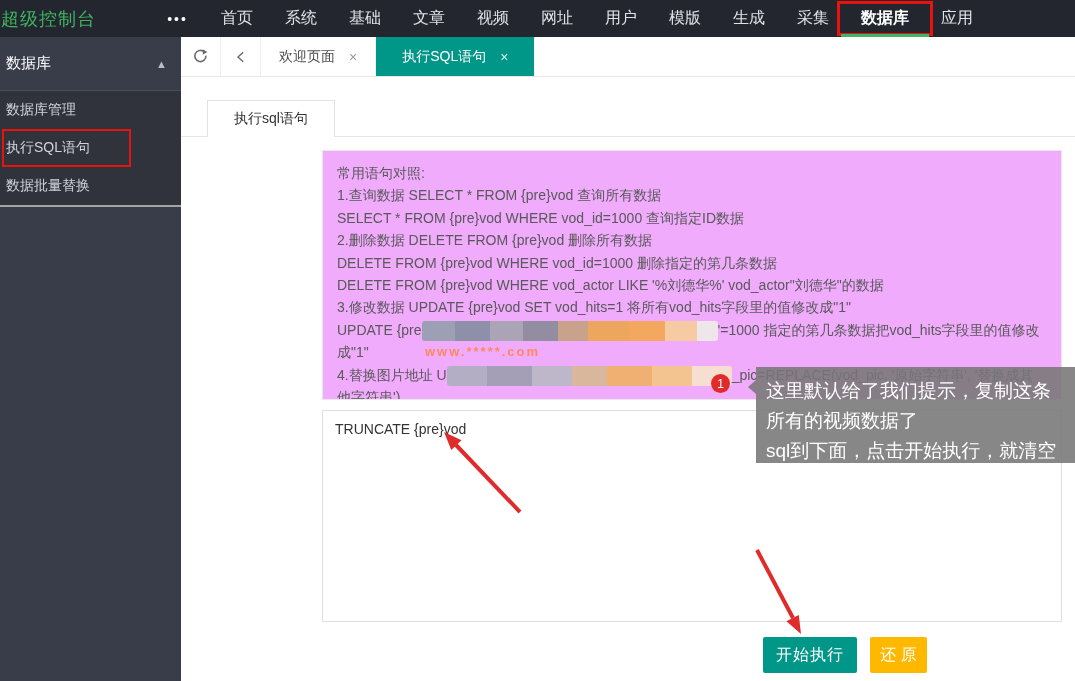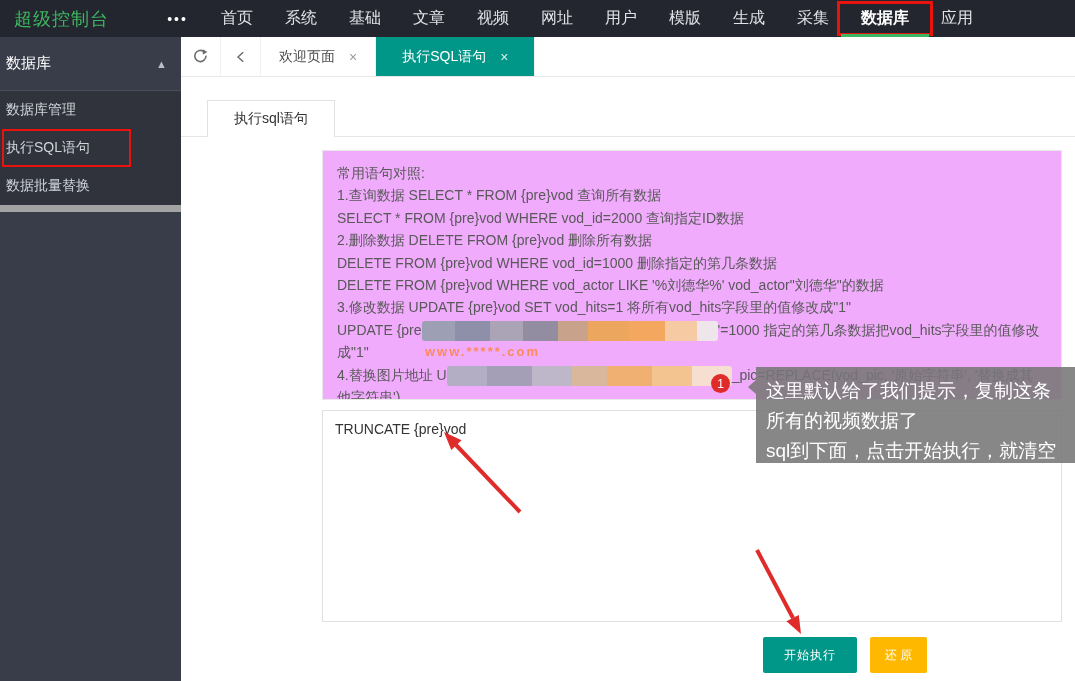--- a/index.html
+++ b/index.html
@@ -3,39 +3,39 @@
 <meta charset="utf-8">
 <style>
   * { margin:0; padding:0; box-sizing:border-box; }
   body { font-family:"Liberation Sans", sans-serif; background:#fff; }
   #app { position:relative; width:1075px; height:681px; overflow:hidden; background:#fff; }
 
   
   .navbar { position:absolute; left:0; top:0; width:1075px; height:37px;
             background:#23262e; display:flex; align-items:stretch; z-index:20; }
   .nav-left { width:150px; display:flex; align-items:center; }
-  .brand { color:#3eb561; font-size:18px; margin-left:14px; letter-spacing:1px; }
+  .brand { color:#3eb561; font-size:18px; margin-left:1px; letter-spacing:1px; }
   .nav-more { width:55px; display:flex; align-items:center; justify-content:center;
               color:#fff; font-size:14px; letter-spacing:2px; cursor:pointer; }
   .nav-items { display:flex; align-items:stretch; }
   .nav-item { position:relative; color:#dfe2e8; font-size:16px; padding:0 16px;
               display:flex; align-items:center; height:37px; cursor:pointer; }
   .nav-item.active { color:#ffffff; font-weight:bold; }
   .nav-item.active::before { content:""; position:absolute; left:-8px; right:-8px; top:1px; bottom:1px;
               border:3px solid #e8130c; }
   .nav-item.active::after { content:""; position:absolute; left:-4px; right:-4px; bottom:0; height:3px;
               background:#3eb561; }
 
   
   .sidebar { position:absolute; left:0; top:37px; width:181px; height:644px;
              background:#393d49; z-index:10; }
   .side-group { height:53px; display:flex; align-items:center; justify-content:space-between;
                 padding:0 14px 0 6px; color:#fff; font-size:15px; cursor:pointer; }
   .side-caret { color:#b9bdc5; font-size:11px; }
-  .side-sub { background:#30333c; border-top:1px solid #4a4d55; border-bottom:7px solid #a3a3a3; }
+  .side-sub { background:#30333c; border-top:1px solid #4a4d55; border-bottom:2px solid #a3a3a3; }
   .side-item { position:relative; height:38px; display:flex; align-items:center;
                padding-left:6px; color:#cfd3da; font-size:14px; cursor:pointer; }
   .side-item.hl::before { content:""; position:absolute; left:2px; right:50px; top:0; bottom:0;
                border:2px solid #e8130c; }
 
   
   .tabbar { position:absolute; left:181px; top:37px; width:894px; height:40px; background:#fff;
             border-bottom:1px solid #e8e8e8; display:flex; align-items:stretch; z-index:5; }
   .tb-btn { width:40px; display:flex; align-items:center; justify-content:center;
             border-right:1px solid #f0f0f0; cursor:pointer; color:#6b6b6b; }
@@ -61,21 +61,21 @@
   .mosaic.m2 { background:linear-gradient(90deg,#b3aec3 0 14%,#a49fb6 14% 30%,#bdb7c9 30% 44%,
              #d9b79c 44% 56%,#f0b071 56% 72%,#f4c490 72% 86%,#f6ded1 86% 100%); }
 
   .sql-editor { position:absolute; left:141px; top:333px; width:740px; height:212px;
                 border:1px solid #e0e0e0; background:#fff; resize:none; outline:none;
                 font-family:"Liberation Sans", sans-serif; font-size:14px; color:#333;
                 padding:10px 12px; }
 
   .btn-row { position:absolute; left:0; top:560px; width:894px; height:36px; }
   .btn { position:absolute; height:36px; border:none; border-radius:2px; color:#fff;
-         font-size:12px; cursor:pointer; font-family:"Liberation Sans", sans-serif; }
+         font-size:16px; cursor:pointer; font-family:"Liberation Sans", sans-serif; }
   .btn-exec { left:582px; width:94px; background:#009688; letter-spacing:1px; }
   .btn-restore { left:689px; width:57px; background:#FFB800; }
 
   
   .anno { position:absolute; z-index:30; }
   .step-badge { left:711px; top:374px; width:19px; height:19px; border-radius:50%;
                 background:#e02b2b; color:#fff; font-size:12px; display:flex;
                 align-items:center; justify-content:center; }
   .callout { left:741px; top:367px; width:334px; height:96px; background:rgba(118,118,118,0.88);
              color:#fff; font-size:19px; line-height:30px; padding:9px 10px;margin-left:15px; }
@@ -152,21 +152,21 @@
     </span>
   </div>
 
   <div class="content">
     <div class="card-line"></div>
     <div class="inner-tab">执行sql语句</div>
 
     <div class="sql-help">
       <div>常用语句对照:</div>
       <div>1.查询数据 SELECT * FROM {pre}vod 查询所有数据</div>
-      <div>SELECT * FROM {pre}vod WHERE vod_id=2000 查询指定ID数据</div>
+      <div>SELECT * FROM {pre}vod WHERE vod_id=1000 查询指定ID数据</div>
       <div>2.删除数据 DELETE FROM {pre}vod 删除所有数据</div>
       <div>DELETE FROM {pre}vod WHERE vod_id=1000 删除指定的第几条数据</div>
       <div>DELETE FROM {pre}vod WHERE vod_actor LIKE '%刘德华%' vod_actor"刘德华"的数据</div>
       <div>3.修改数据 UPDATE {pre}vod SET vod_hits=1 将所有vod_hits字段里的值修改成"1"</div>
       <div><span>UPDATE {pre</span><span class="mosaic" style="width:296px;"></span><span>'=1000 指定的第几条数据把vod_hits字段里的值修改成"1"</span></div>
       <div><span>4.替换图片地址 U</span><span class="mosaic m2" style="width:285px;"></span><span>_pic=REPLACE(vod_pic, '原始字符串', '替换成其他字符串')</span></div>
 
     </div>
 
     <textarea class="sql-editor" spellcheck="false" style="">TRUNCATE {pre}vod</textarea>

